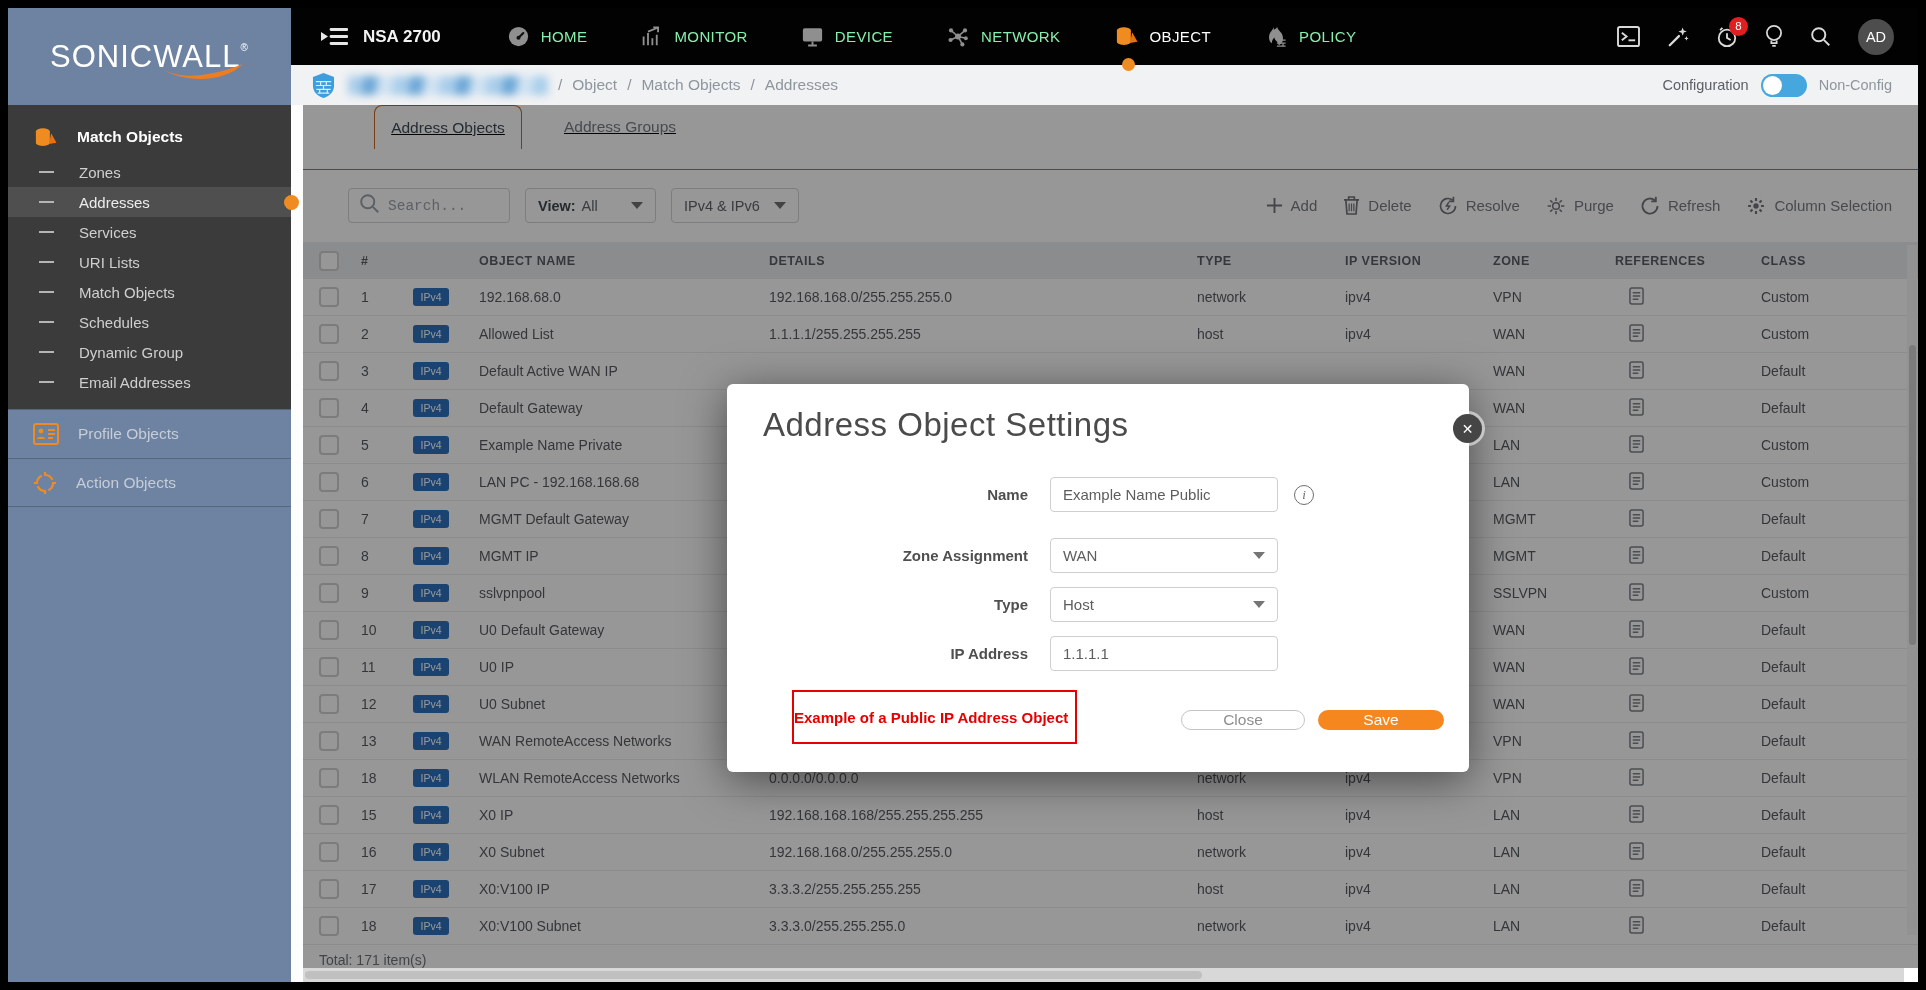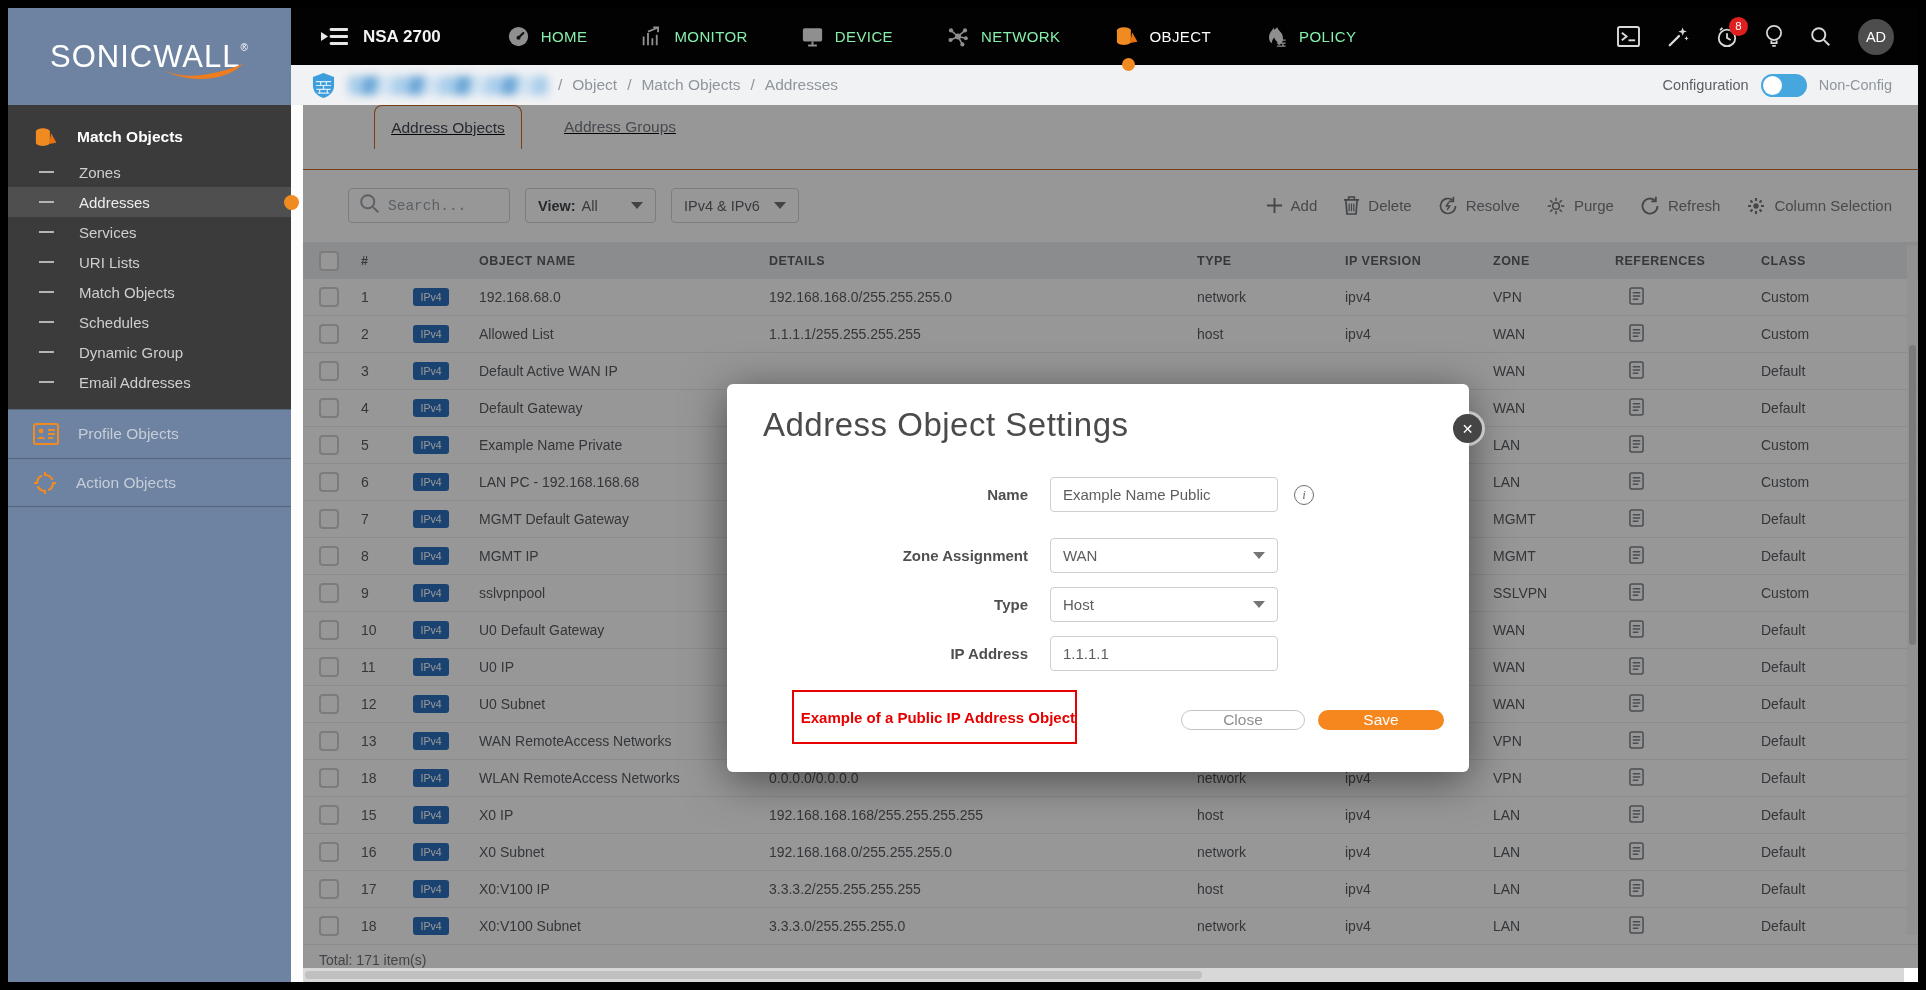--- a/index.html
+++ b/index.html
@@ -96,21 +96,21 @@
   .modal { position:absolute; left:719px; top:344px; width:742px; height:388px; background:#fff; border-radius:6px; z-index:20; box-shadow:0 8px 44px rgba(0,0,0,0.5);margin-top:32px; }
   .modal-title { position:absolute; left:36px; top:22px; font-size:33px; font-weight:300; color:#4b4b4b; letter-spacing:.5px; }
   .modal-close { position:absolute; right:-13px; top:30px; width:29px; height:29px; border-radius:50%; background:#454545; color:#fff; display:flex; align-items:center; justify-content:center; font-size:14px; cursor:pointer; box-shadow:0 0 0 3px rgba(255,255,255,.55); }
   .modal-form { position:absolute; top:93px; left:0; right:0; }
   .form-row { display:flex; align-items:center; margin-bottom:14px; }
   .form-row.first { margin-bottom:26px; }
   .form-label { width:301px; text-align:right; font-size:15px; font-weight:bold; color:#4f4f4f; }
   .form-control { margin-left:22px; width:228px; height:35px; border:1px solid #cfcfcf; border-radius:4px; display:flex; align-items:center; padding:0 12px; font-size:15px; color:#5d5d5d; background:#fff; }
   .form-control .caret { border-top-color:#757575; }
   .info-circle { margin-left:16px; width:20px; height:20px; border:1.5px solid #6f6f6f; border-radius:50%; color:#6f6f6f; font-size:13px; display:flex; align-items:center; justify-content:center; font-family:"Liberation Serif", serif; font-style:italic; }
-  .note-box { position:absolute; left:65px; top:306px; width:285px; height:54px; border:2px solid #e60000; display:flex; align-items:center; justify-content:flex-end; }
+  .note-box { position:absolute; left:65px; top:306px; width:285px; height:54px; border:2px solid #e60000; display:flex; align-items:center; justify-content:flex-start; }
   .note-text { color:#e60000; font-weight:bold; font-size:15px; }
   .modal-actions { position:absolute; right:25px; top:326px; display:flex; gap:13px; }
   .btn { height:20px; border-radius:17.5px; display:flex; align-items:center; justify-content:center; font-size:15.5px; cursor:pointer; font-family:inherit; }
   .btn-close { width:124px; background:#fff; border:1px solid #c4c4c4; color:#8e8e8e; }
   .btn-save { width:126px; background:#f6871f; border:none; color:#fff; }
 </style>
 </head>
 <body>
 
 <div id="app">

